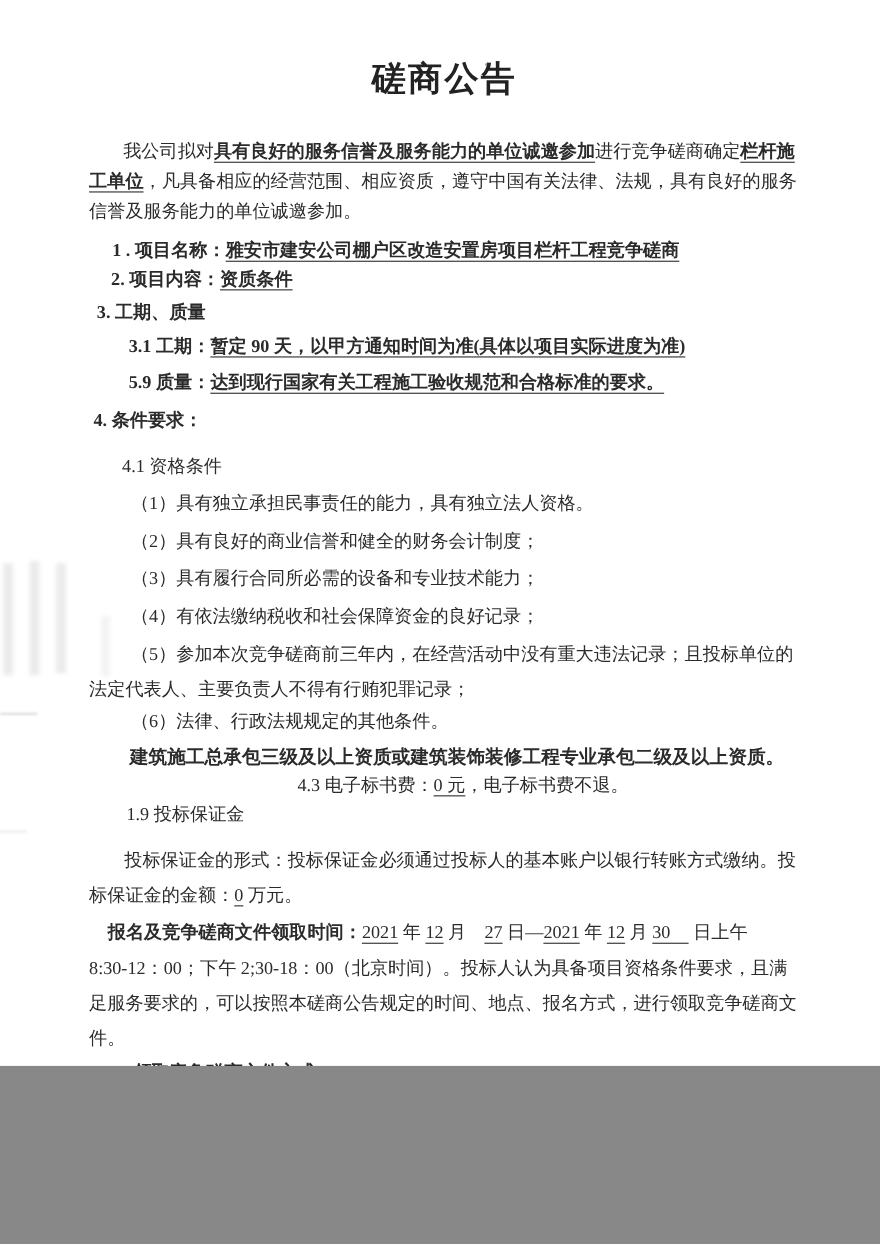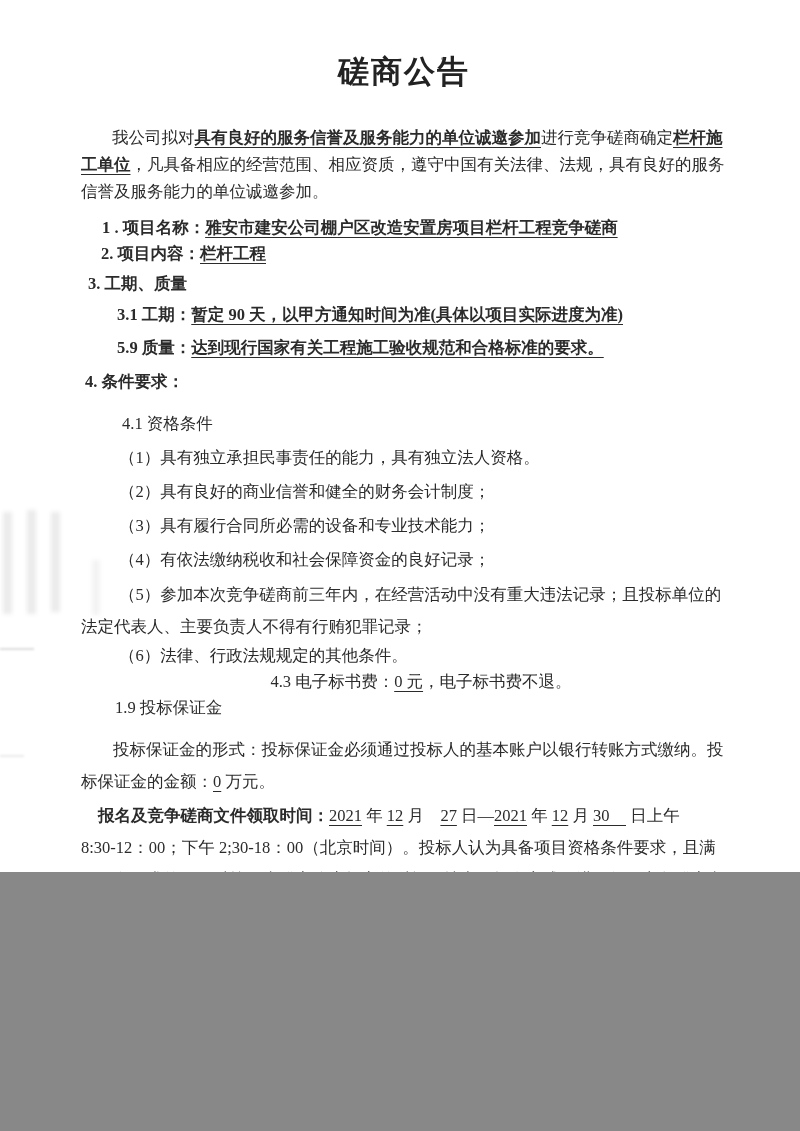--- a/index.html
+++ b/index.html
@@ -1,19 +1,19 @@
 <!DOCTYPE html>
 <html><head>
 <meta charset="utf-8">
 <style>
   * { margin:0; padding:0; box-sizing:border-box; }
   html,body { background:#888; }
   .page {
     position:relative;
-    width:800px; height:872px;
+    width:800px; height:969px;
     margin:0 auto;
     background:#ffffff;
     font-family:"Liberation Serif","DejaVu Serif",serif;
     color:#2b2b2b;
     font-size:16.5px;
     overflow:hidden;
   }
   .content { padding:52px 73px 0 81px; }
   h1.doc-title {
     text-align:center;
@@ -26,21 +26,21 @@
   p { line-height:26px; }
   .b { font-weight:bold; }
   .u { text-decoration:underline; text-underline-offset:4px; text-decoration-thickness:1px; }
   .p1 { margin-top:32px; text-indent:31px; line-height:27px; }
   .s1 { margin-top:10px; margin-left:21px; }
   .s2 { margin-top:0px;  margin-left:20px; }
   .s3 { margin-top:4px;  margin-left:7px; }
   .s31{ margin-top:5px;  margin-left:36px; }
   .s32{ margin-top:7px;  margin-left:36px; }
   .s4 { margin-top:8px;  margin-left:4px; }
-  .s41{ margin-top:16px; margin-left:41px; }
+  .s41{ margin-top:16px; margin-left:30px; }
   .q  { margin-top:8px;  text-indent:38px; }
   .q5 { line-height:32px; margin-top:6px; }
   .q6 { margin-top:0px; }
   .s42{ margin-top:8px;  margin-left:32px; }
   .s42v{ margin-top:7px; margin-left:37px; font-size:17px; line-height:25px; }
   .s43{ margin-top:0px;  margin-left:34px;text-align:center; }
   .s44{ margin-top:0px;  margin-left:34px; }
   .deposit { margin-top:13px; text-indent:32px; line-height:32px; }
   .schedule{ margin-top:2px;  text-indent:17px; line-height:32px; }
   .s5 { margin-top:2px;  margin-left:24px; }
@@ -78,40 +78,41 @@
   <div class="speck"></div>
 
   <div class="content">
 
     <h1 class="doc-title">磋商公告</h1>
 
     <p class="p1"><span>我公司拟对</span><span class="b u">具有良好的服务信誉及服务能力的单位诚邀参加</span><span>进行竞争磋商确定</span><span class="b u">栏杆施工单位</span><span>，凡具备相应的经营范围、相应资质，遵守中国有关法律、法规，具有良好的服务信誉及服务能力的单位诚邀参加。</span></p>
 
     <p class="s1"><span class="b">1 . 项目名称：</span><span class="b u">雅安市建安公司棚户区改造安置房项目栏杆工程竞争磋商</span></p>
 
-    <p class="s2"><span class="b">2. 项目内容：</span><span class="b u">栏杆工程</span></p>
+    <p class="s2"><span class="b">2. 项目内容：</span><span class="b u">资质条件</span></p>
 
     <p class="s3 b">3. 工期、质量</p>
 
     <p class="s31"><span class="b">3.1 工期：</span><span class="b u">暂定 90 天，以甲方通知时间为准(具体以项目实际进度为准)</span></p>
 
     <p class="s32"><span class="b">5.9 质量：</span><span class="b u">达到现行国家有关工程施工验收规范和合格标准的要求。</span></p>
 
     <p class="s4 b">4. 条件要求：</p>
 
     <p class="s41">4.1 资格条件</p>
 
     <p class="q">（1）具有独立承担民事责任的能力，具有独立法人资格。</p>
     <p class="q">（2）具有良好的商业信誉和健全的财务会计制度；</p>
     <p class="q">（3）具有履行合同所必需的设备和专业技术能力；</p>
     <p class="q">（4）有依法缴纳税收和社会保障资金的良好记录；</p>
     <p class="q q5">（5）参加本次竞争磋商前三年内，在经营活动中没有重大违法记录；且投标单位的法定代表人、主要负责人不得有行贿犯罪记录；</p>
     <p class="q q6">（6）法律、行政法规规定的其他条件。</p>
 
 
+    <p class="s42v b">建筑施工总承包三级及以上资质或建筑装饰装修工程专业承包二级及以上资质。</p>
 
     <p class="s43"><span>4.3 电子标书费：</span><span class="u">0 元</span><span>，电子标书费不退。</span></p>
 
     <p class="s44">1.9 投标保证金</p>
 
     <p class="deposit"><span>投标保证金的形式：投标保证金必须通过投标人的基本账户以银行转账方式缴纳。投标保证金的金额：</span><span class="u">0</span><span> 万元。</span></p>
 
     <p class="schedule"><span class="b">报名及竞争磋商文件领取时间：</span><span class="u">2021</span><span> 年 </span><span class="u">12</span><span> 月　</span><span class="u">27</span><span> 日—</span><span class="u">2021</span><span> 年 </span><span class="u">12</span><span> 月 </span><span class="u">30　</span><span> 日上午</span><br><span>8:30-12：00；下午 2;30-18：00（北京时间）。投标人认为具备项目资格条件要求，且满足服务要求的，可以按照本磋商公告规定的时间、地点、报名方式，进行领取竞争磋商文件。</span></p>
 
     <p class="s5 b">5. 领取竞争磋商文件方式：</p>

